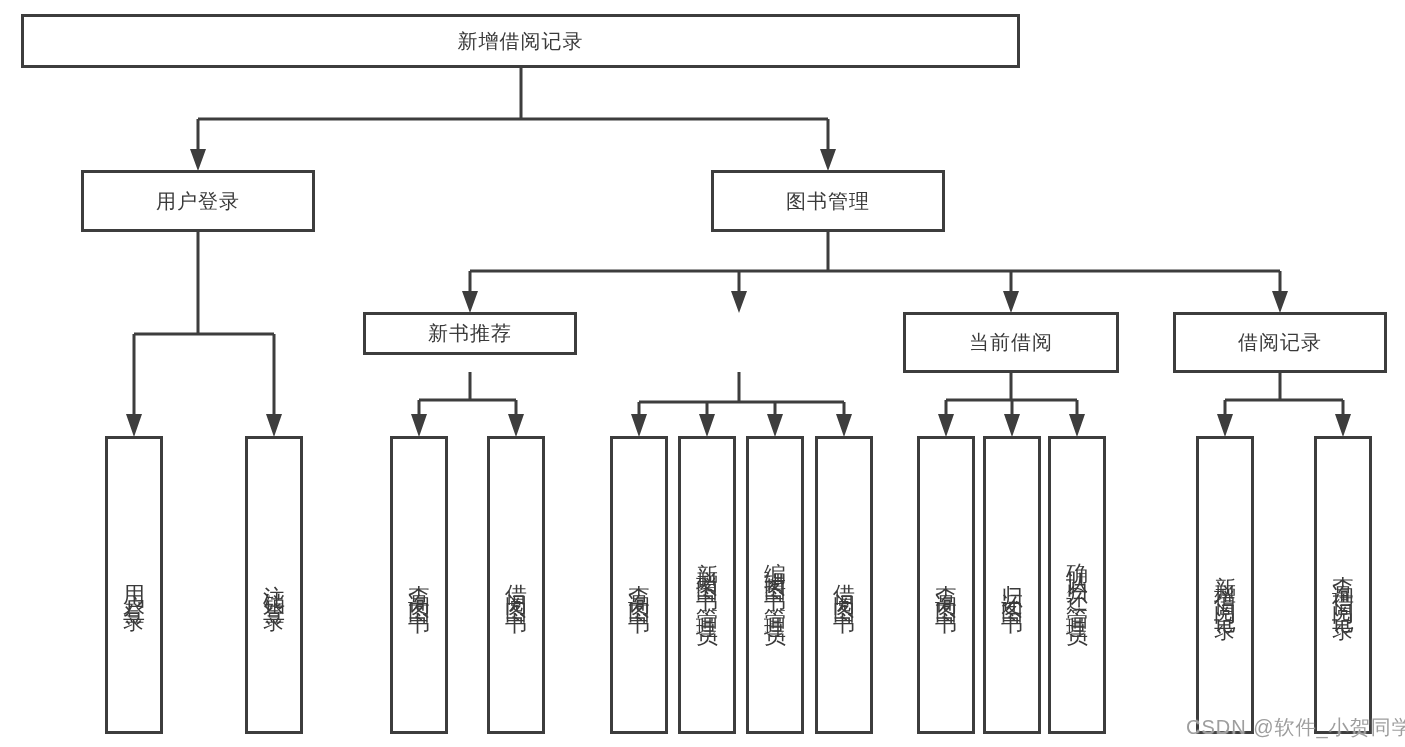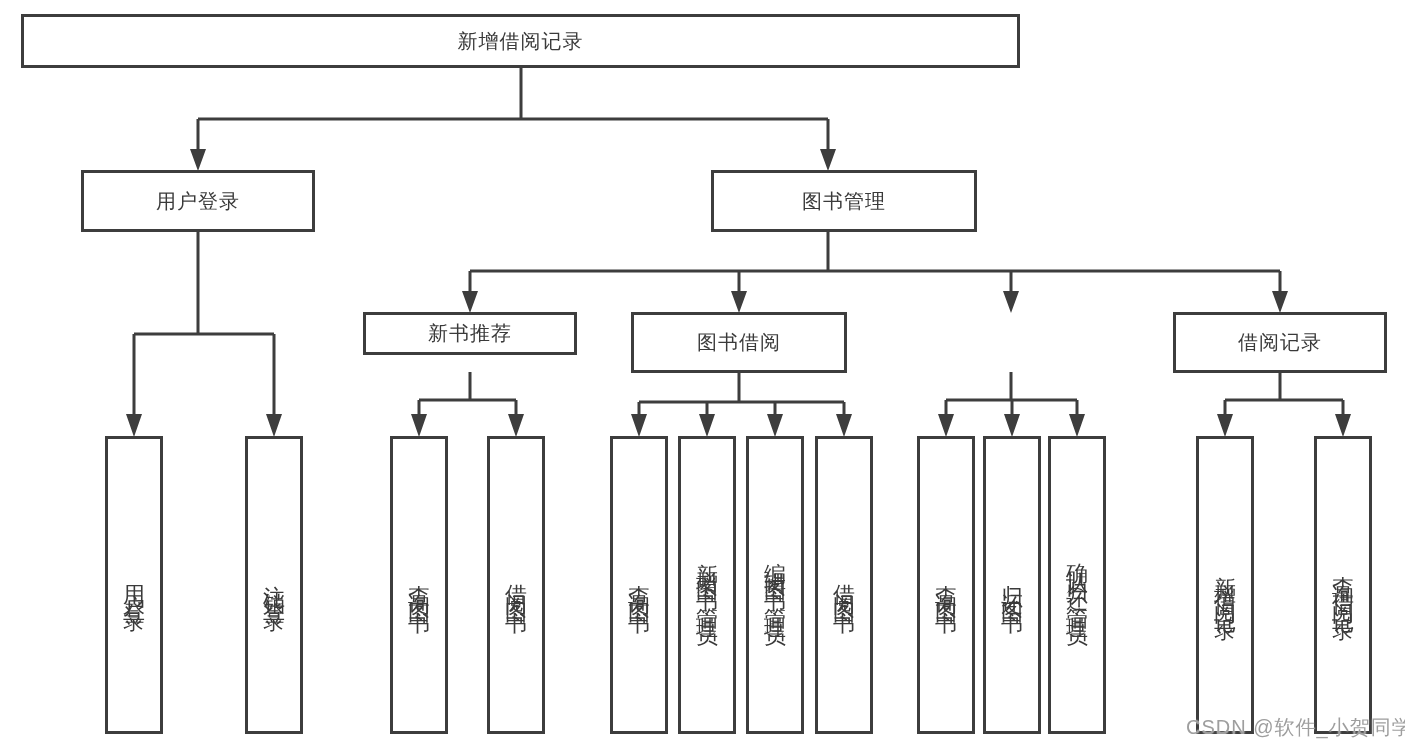--- a/index.html
+++ b/index.html
@@ -81,29 +81,29 @@
     "></path>
   </svg>
 
   <div class="node h-node" style="left:21px;top:14px;width:999px;height:54px;">
     <span>新增借阅记录</span>
   </div>
 
   <div class="node h-node" style="left:81px;top:170px;width:234px;height:62px;">
     <span>用户登录</span>
   </div>
-  <div class="node h-node" style="left:711px;top:170px;width:266px;height:62px;">
+  <div class="node h-node" style="left:711px;top:170px;width:234px;height:62px;">
     <span>图书管理</span>
   </div>
 
   <div class="node h-node" style="left:363px;top:312px;width:214px;height:43px;">
     <span>新书推荐</span>
   </div>
-  <div class="node h-node" style="left:631px;top:312px;width:216px;height:61px;">
-    <span>图书借阅</span>
+  <div class="node h-node" style="left:903px;top:312px;width:216px;height:61px;">
+    <span>当前借阅</span>
   </div>
   <div class="node h-node" style="left:1173px;top:312px;width:214px;height:61px;">
     <span>借阅记录</span>
   </div>
 
   <div class="node leaf" style="left:105px;">
     <span class="vtext">用户登录</span>
   </div>
   <div class="node leaf" style="left:245px;">
     <span class="vtext">注销登录</span>

